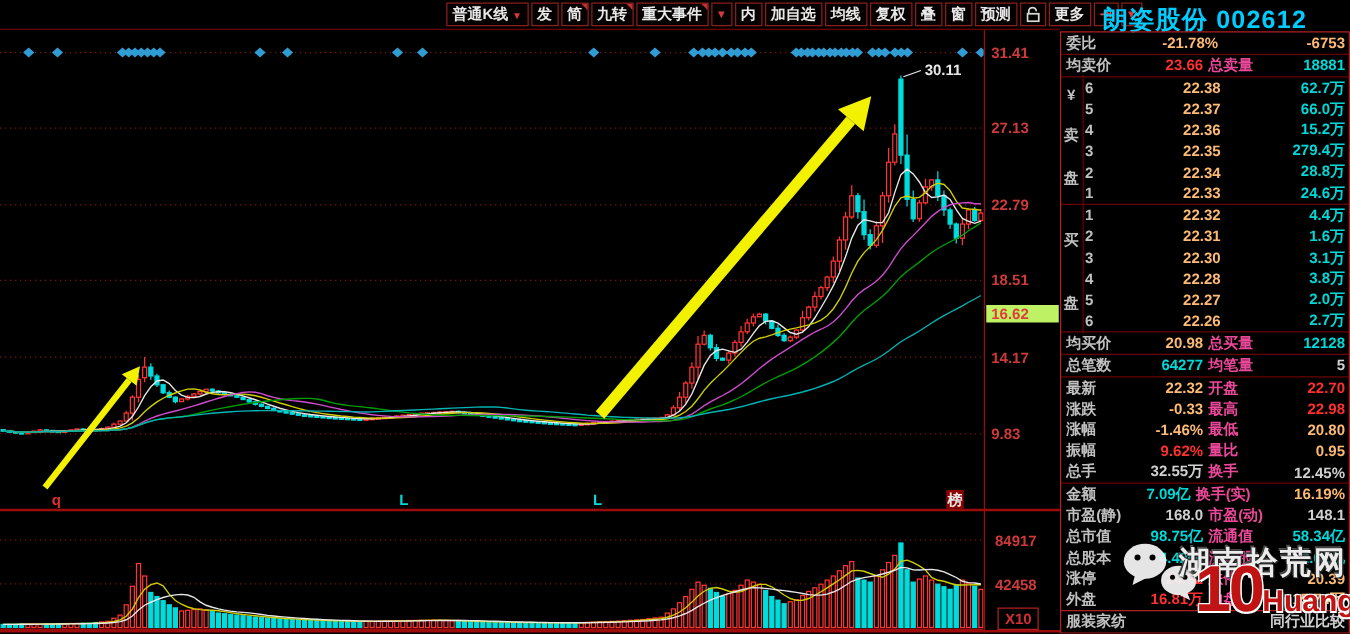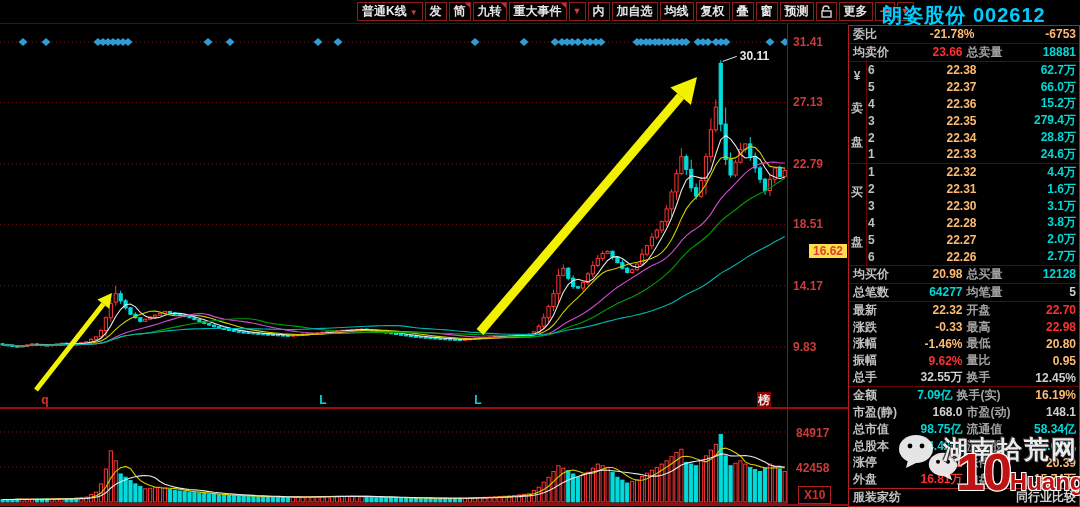--- a/index.html
+++ b/index.html
@@ -37,21 +37,21 @@
                color:#d03030; font-size:12px; font-weight:bold; padding:1px 5px; }
 
   
   .panel { position:absolute; left:848px; top:25px; width:232px; height:482px;
            border:1px solid #b02020; display:flex; flex-direction:column; }
   .p-row { flex:1; display:flex; align-items:center; padding:0 3px; font-size:12px;
            font-weight:bold; white-space:nowrap; overflow:hidden; }
   .p-row .lbl  { color:#c0c0c0; flex:none; padding-left:1px; }
   .p-row .num  { color:#c0c0c0; flex:none; width:13px; margin-left:16px; }
   .p-row .v1   { flex:1; text-align:right; padding-right:4px; }
-  .p-row .lbl2 { color:#a3a3a3; flex:none; }
+  .p-row .lbl2 { color:#ec4899; flex:none; }
   .p-row .v2   { flex:1; text-align:right; }
   .p-row.divider { border-bottom:1px solid #6a0000; }
   .p-row.top-border { border-top:1px solid #b02020; }
   .quote-group { position:absolute; left:849px; width:16px; display:flex; flex-direction:column;
                  justify-content:space-around; align-items:center; color:#c0c0c0;
                  font-size:12px; font-weight:bold; }
   .v-div { position:absolute; left:866px; width:1px; background:#6a0000; }
   .cg { color:#fdba74; } .cr { color:#ff3030; } .cc { color:#00d8d8; } .cw { color:#d0d0d0; }
 
   
@@ -660,21 +660,21 @@
         <line x1="0" y1="93.5" x2="787" y2="93.5" stroke="#9d0b0b" stroke-width="1.5"></line>
       </svg>
     <div class="h-bottom"></div>
     <div class="axis-strip" id="axisStrip">
         <div class="axis-label" style="top: 11px; text-align: right;">31.41</div>
         <div class="axis-label" style="top: 71px;">27.13</div>
         <div class="axis-label" style="top: 133px;">22.79</div>
         <div class="axis-label" style="top: 193px;">18.51</div>
         <div class="axis-label" style="top: 255px;">14.17</div>
         <div class="axis-label" style="top: 316px;">9.83</div>
-        <div class="axis-label purple" style="top: 220px; background: #fde047; margin-left: 20px;">16.62</div>
+        <div class="axis-label purple" style="top: 220px; background: #bef264;">16.62</div>
         <div class="vol-label" style="top: 402px;">84917</div>
         <div class="vol-label" style="top: 437px;">42458</div>
         <div class="x10-box">X10</div>
       </div>
   </div>
 
   <div class="panel" id="quotePanel">
       <div class="p-row divider">
         <span class="lbl">委比</span>
         <span class="v1 cg">-21.78%</span>

